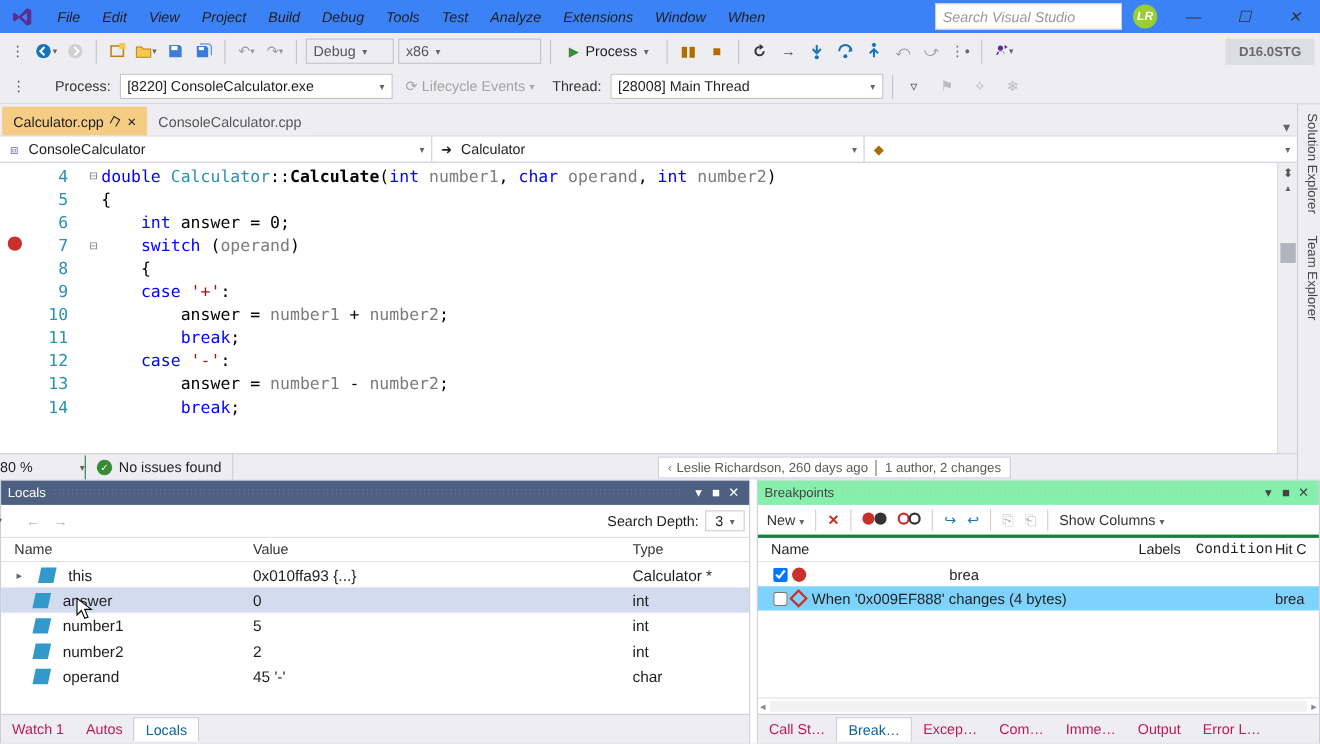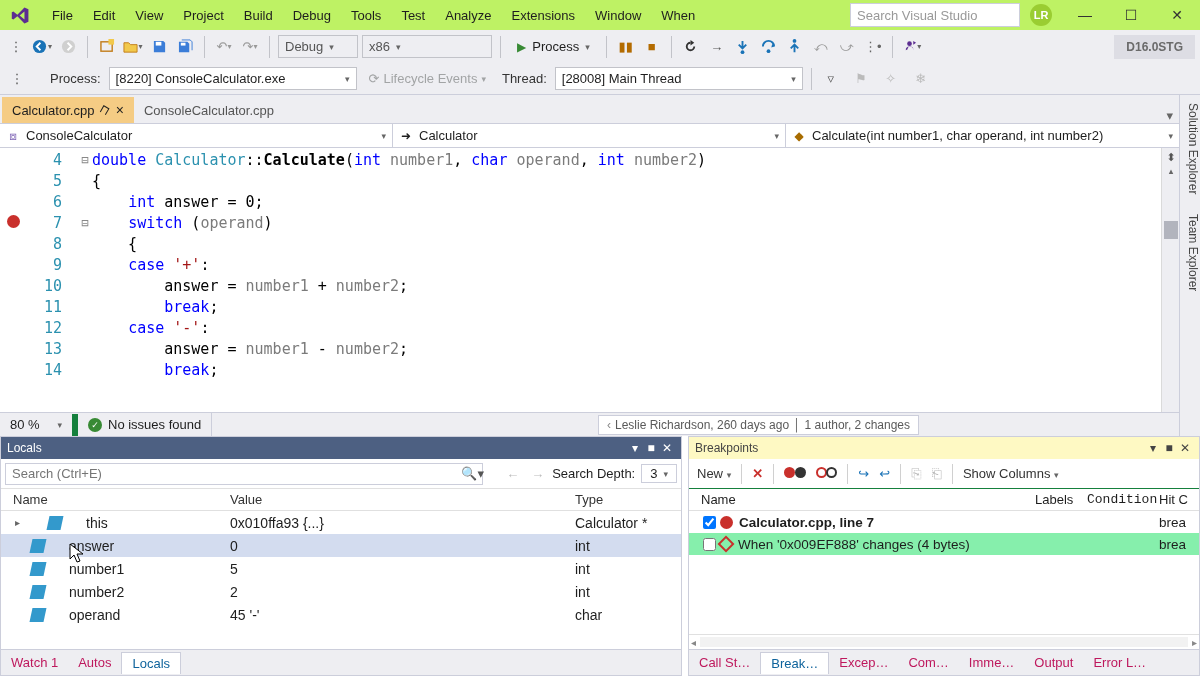--- a/index.html
+++ b/index.html
@@ -15,21 +15,22 @@
     user-select: none;
   }
   * { box-sizing: border-box; }
 
   
   .titlebar {
     display: flex;
     align-items: center;
     height: 30px;
     padding-left: 8px;
-    background: #bef264;
+    background: #3b82f6;
+    font-style: italic;
   }
   .vs-logo { width: 24px; height: 24px; display:flex; align-items:center; justify-content:center; color:#5c2d91; }
   .vs-logo svg { width: 19px; height: 19px; }
   .menubar { display:flex; align-items:center; gap:0; margin-left: 10px; }
   .menubar > div { padding: 4px 10px; cursor:default; }
   .search-box {
     margin-left: auto;
     width: 170px;
     height: 24px;
     border: 1px solid #cccedb;
@@ -111,76 +112,76 @@
   .typ { color:#2b91af; }
   .fn { font-weight:bold; }
   .str { color:#a31515; }
   .param { color:#7b7b7b; }
   .vscroll { width:18px; background:#eeeef2; border-left:1px solid #dadada; position:relative; }
   .vscroll .thumb { position:absolute; left:2px; right:2px; top:55px; height:18px; background:#b2b4bd; }
   .vscroll .arrows { position:absolute; left:0; right:0; top:0; height:14px; text-align:center; font-size:9px; color:#666; }
   .track-ctrl { width:18px; height:18px; font-size:11px; color:#555; display:flex;align-items:center;justify-content:center; }
 
   .status-strip { height:24px; border-top:1px solid #cccedb; background:#eeeef2; display:flex; align-items:center; }
-  .zoom-dd { width:78px; height:22px; border-right:6px solid #15803d; display:flex; align-items:center; padding:0 10px; justify-content:space-between; }
+  .zoom-dd { width:78px; height:22px; border-right:1px solid #15803d; display:flex; align-items:center; padding:0 0; justify-content:space-between; }
   .issues { display:flex; align-items:center; gap:6px; padding:0 10px; border-right:1px solid #cccedb; height:100%; }
   .ok-ico { width:14px;height:14px;border-radius:50%;background:#388a34;color:#fff;display:flex;align-items:center;justify-content:center;font-size:9px; }
   .codelens { border:1px solid #cccedb; margin-left:auto; padding:2px 8px; color:#5a5a5a; font-size:12px; display:flex; align-items:center; gap:4px; background:#fff; }
 
   
   .bottom {
     height: 240px;
     display:flex;
     background:#fff;
   }
   .panel { display:flex; flex-direction:column; border:1px solid #cccedb; }
   .panel.left { width:682px; }
   .panel.right { flex:1 1 auto; margin-left:6px; }
 
   .panel-title {
     height:22px; background:#4d6082; color:#fff; display:flex; align-items:center;
     padding:0 6px; font-size:12px;
   }
-  .panel-title.inactive { background:#fef9c3; color:#444;justify-content:flex-end; }
+  .panel-title.inactive { background:#86efac; color:#444;justify-content:flex-end; }
   .panel-title .dots {
     flex:1; margin:0 6px;
     background: radial-gradient(#7a8bad 0.5px, transparent 0.5px);
     background-size: 4px 4px; height:10px;
   }
   .panel-title .pico { width:16px; height:16px; display:flex; align-items:center; justify-content:center; font-size:12px; }
 
   .locals-search { height:30px; display:flex; align-items:center; padding:0 4px; gap:4px; border-bottom:1px solid #e0e0e0; }
   .locals-search input { flex:1; border:1px solid #cccedb; height:22px; padding:0 6px; font-size:13px; color:#555; }
   .locals-search .sdepth { display:flex; align-items:center; gap:6px; margin-left:auto; }
   .locals-search .sdepth .dd { border:1px solid #cccedb; padding:1px 8px; display:flex; gap:6px; align-items:center; }
 
   .grid-head { display:flex; height:22px; border-bottom:1px solid #e0e0e0; color:#333; }
   .col-name { width:225px; padding-left:12px; display:flex; align-items:center; }
   .col-val  { flex:1; padding-left:4px; display:flex; align-items:center; }
   .col-type { width:110px; padding-left:4px; display:flex; align-items:center; }
   .grid-body { flex:1; overflow:hidden; font-size:14px; }
   .grid-row { display:flex; height:23px; align-items:center; }
   .grid-row.sel { background:#d3dcef; }
-  .grid-row .col-name { padding-left:30px; display:flex; gap:24px; align-items:center; }
+  .grid-row .col-name { padding-left:30px; display:flex; gap:12px; align-items:center; }
   .var-ico { width:14px;height:14px; background:#3399cc; transform:skewX(-12deg); }
   .grid-row.obj .col-name::before { content:"▸"; color:#666; margin-left:-16px; margin-right:4px; font-size:10px; }
 
-  .bp-toolbar { height:30px; display:flex; align-items:center; gap:10px; padding:0 8px; border-bottom:1px solid #15803d; color:#333; }
+  .bp-toolbar { height:30px; display:flex; align-items:center; gap:10px; padding:0 8px; border-bottom:3px solid #15803d; color:#333; }
   .bp-toolbar .sep { width:1px; height:20px; background:#d0d0d0; }
   .bp-head { display:flex; height:22px; border-bottom:1px solid #e0e0e0; }
   .bp-col-name { flex:1; padding-left:12px; display:flex;align-items:center; }
   .bp-col-labels { width:52px; display:flex;align-items:center; }
   .bp-col-cond { width:72px; display:flex;align-items:center;font-family:Liberation Mono, monospace; }
   .bp-col-hit { width:40px; display:flex;align-items:center; }
   .bp-body { flex:1; font-size:13.5px; }
   .bp-row { display:flex; align-items:center; height:22px; }
   .bp-row .cb { margin:0 4px 0 14px; }
   .bp-dot { width:13px;height:13px;border-radius:50%;background:#c9302c; margin-right:6px; }
   .bp-row.current .lbl { font-weight:bold; }
-  .bp-row.sel { background:#86efac;justify-content:flex-end; }
+  .bp-row.sel { background:#7dd3fc;justify-content:flex-end; }
   .bp-scroll { height:15px; border-top:1px solid #e0e0e0; display:flex; align-items:center; padding:0 2px; color:#888; font-size:10px; }
   .bp-scroll .track { flex:1; height:10px; background:#f2f2f2; margin:0 4px; }
 
   .panel-tabs { height:26px; border-top:1px solid #cccedb; background:#eeeef2; display:flex; align-items:center; }
   .ptab { padding:3px 10px; font-size:13px; color:#be185d; }
   .ptab.active { background:#fff; border:1px solid #cccedb; border-bottom:none; color:#0e639c; margin-bottom:-1px; }
 
   .cursor-glyph {
     position:absolute; left:68px; top:32px;
     width:16px;height:22px; pointer-events:none;
@@ -370,21 +371,20 @@
         <span>ConsoleCalculator</span>
         <span class="nav-chev">▾</span>
       </div>
       <div class="nav-seg">
         <span class="nav-ico">➜</span>
         <span>Calculator</span>
         <span class="nav-chev">▾</span>
       </div>
       <div class="nav-seg">
         <span class="nav-ico" style="color:#a86c00">◆</span>
-        <span>Calculate(int number1, char operand, int number2)</span>
         <span class="nav-chev">▾</span>
       </div>
     </div>
 
     <div class="editor-wrap">
       <div class="gutter" id="gutter">
           <div style="height: 21px; position: relative;"></div>
           <div style="height: 21px; position: relative;"></div>
           <div style="height: 21px; position: relative;"></div>
           <div style="height: 21px; position: relative;">
@@ -465,21 +465,20 @@
 
   <div class="panel left">
     <div class="panel-title">
       <span>Locals</span>
       <div class="dots"></div>
       <span class="pico">▾</span>
       <span class="pico">■</span>
       <span class="pico">✕</span>
     </div>
     <div class="locals-search">
-      <input placeholder="Search (Ctrl+E)" style="">
       <span style="margin-left:-26px;color:#555">🔍▾</span>
       <div style="width:10px"></div>
       <span style="color:#bbb;padding:0 4px">←</span>
       <span style="color:#bbb;padding:0 4px">→</span>
       <div class="sdepth">
         <span>Search Depth:</span>
         <div class="dd">
           <span>3</span>
           <span style="font-size:9px;color:#666">▾</span>
         </div>
@@ -577,21 +576,20 @@
     <div class="bp-head">
       <div class="bp-col-name">Name</div>
       <div class="bp-col-labels">Labels</div>
       <div class="bp-col-cond">Condition</div>
       <div class="bp-col-hit">Hit C</div>
     </div>
     <div class="bp-body" id="bp-body">
         <div class="bp-row current">
           <input type="checkbox" class="cb" checked="" style="">
           <span class="bp-dot"></span>
-          <span class="lbl" style="flex:1">Calculator.cpp, line 7</span>
           <span style="width:52px"></span>
           <span style="width:72px"></span>
           <span style="width:40px">brea</span>
         </div>
         <div class="bp-row sel">
           <input type="checkbox" class="cb" style="">
           <span style="width:12px;height:12px;border:2px solid #c9302c;transform:rotate(45deg);display:inline-block;margin-right:6px;box-sizing:border-box"></span>
           <span class="lbl" style="flex:1">When '0x009EF888' changes (4 bytes)</span>
           <span style="width:52px"></span>
           <span style="width:72px"></span>

